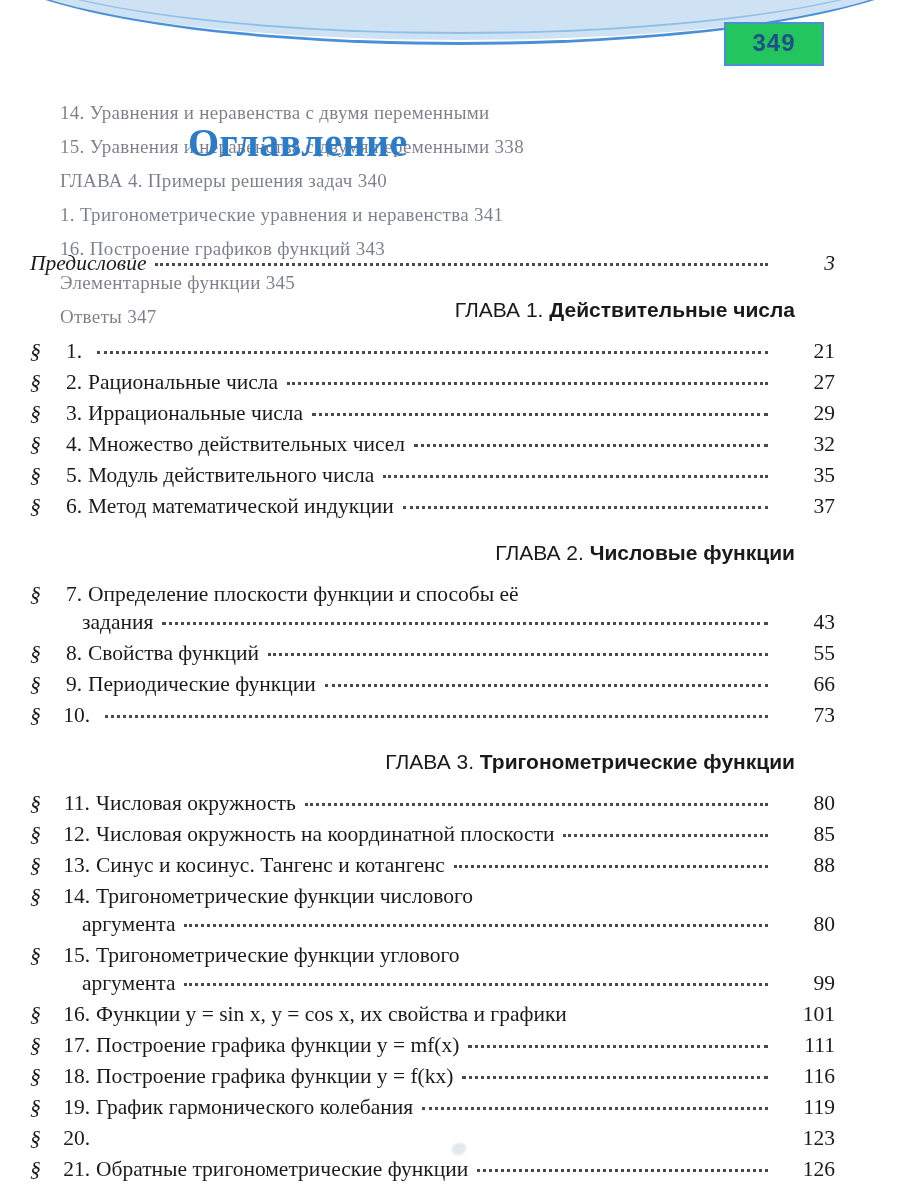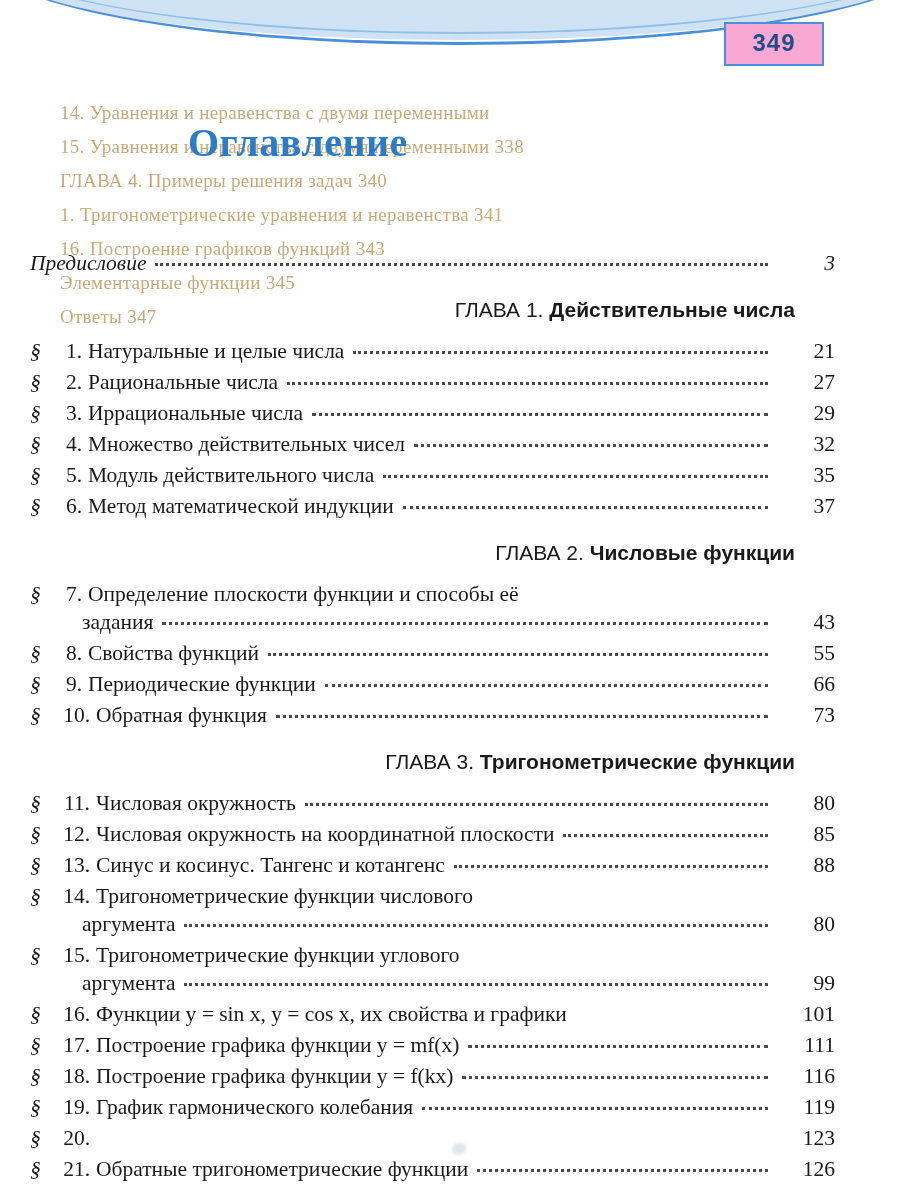--- a/index.html
+++ b/index.html
@@ -54,37 +54,37 @@
   }
 
   
   .page-number-box {
     position: absolute;
     top: 22px;
     right: 76px;
     min-width: 76px;
     padding: 5px 10px 7px 10px;
     border: 2px solid #4a90d9;
-    background: #f9a8d4;
+    background: #22c55e;
     text-align: center;
     font-family: "Liberation Sans", sans-serif;
     font-weight: bold;
     font-size: 24px;
     color: #1f4f86;
     letter-spacing: 1px;
   }
 
   
   .bleed {
     position: absolute;
     left: 60px;
     top: 96px;
     width: 800px;
     height: 210px;
-    color: #a16207;
+    color: #0f172a;
     opacity: 0.55;
     font-size: 19px;
     line-height: 34px;
     letter-spacing: 0.3px;
     filter: blur(0.6px);
     pointer-events: none;
   }
   .bleed div { white-space: nowrap; }
 
   
@@ -215,21 +215,20 @@
   </div>
 
   <div class="chapter">
     <span class="ch-lead">ГЛАВА 1. </span><span class="ch-name">Действительные числа</span>
   </div>
 
   <div>
     <div class="row">
       <span class="sect">§</span>
       <span class="num w2">1.</span>
-      <span class="label">Натуральные и целые числа</span>
       <span class="leader"></span>
       <span class="pg">21</span>
     </div>
     <div class="row">
       <span class="sect">§</span>
       <span class="num w2">2.</span>
       <span class="label">Рациональные числа</span>
       <span class="leader"></span>
       <span class="pg">27</span>
     </div>
@@ -291,21 +290,20 @@
     <div class="row">
       <span class="sect">§</span>
       <span class="num w2">9.</span>
       <span class="label">Периодические функции</span>
       <span class="leader"></span>
       <span class="pg">66</span>
     </div>
     <div class="row">
       <span class="sect">§</span>
       <span class="num w3">10.</span>
-      <span class="label">Обратная функция</span>
       <span class="leader"></span>
       <span class="pg">73</span>
     </div>
   </div>
 
   <div class="chapter">
     <span class="ch-lead">ГЛАВА 3. </span><span class="ch-name">Тригонометрические функции</span>
   </div>
 
   <div>

